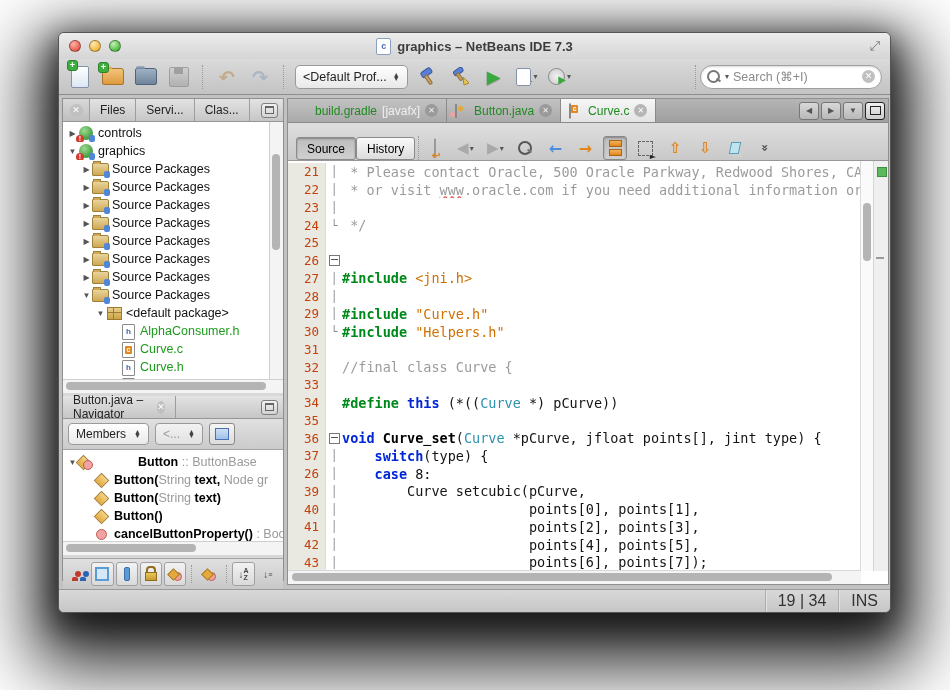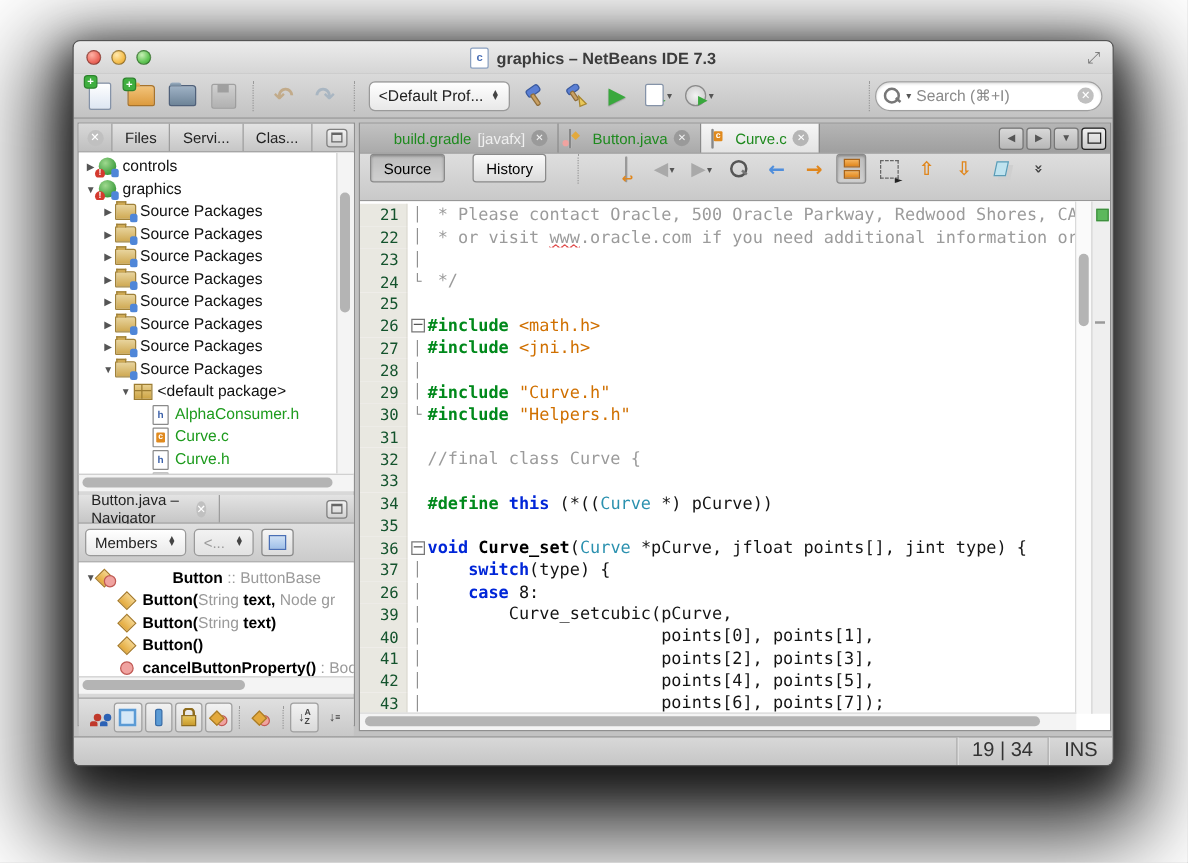--- a/index.html
+++ b/index.html
@@ -148,21 +148,21 @@
     font-size:7px;line-height:8px;text-align:center;font-weight:bold;border-radius:1px;}
   .etab-close{width:13px;height:13px;border-radius:50%;background:#9a9a9a;color:#f2f2f2;font-size:8px;line-height:13px;text-align:center;}
   .etab.active .etab-close{background:#b5b5b5;color:#fff;}
   .etab-btns{margin-left:auto;display:flex;align-items:center;gap:2px;padding-right:3px;}
   .sqbtn{width:18px;height:16px;border:1px solid #777;border-radius:3px;background:linear-gradient(#d8d8d8,#b8b8b8);
     font-size:8px;color:#555;display:flex;align-items:center;justify-content:center;}
   .sqbtn.maxi{border-color:#222;background:linear-gradient(#f0f0f0,#cccccc);}
   .sqbtn.maxi:before{content:"";width:9px;height:7px;border:1.5px solid #222;}
   
   .editor-toolbar{height:37px;background:linear-gradient(#dedede,#c9c9c9);border-bottom:1px solid #979797;
-    display:flex;align-items:flex-start;padding:0 8px;gap:22px;flex:none;}
+    display:flex;align-items:flex-end;padding:0 8px;gap:0;flex:none;}
   .srcbtn{height:21px;padding:0 10px;border:1px solid #8a8a8a;border-radius:3px;font-size:12px;display:flex;align-items:center;}
   .srcbtn.pressed{background:linear-gradient(#bdbdbd,#d0d0d0);box-shadow:inset 0 1px 2px rgba(0,0,0,.3);}
   .srcbtn.raised{background:linear-gradient(#fafafa,#dcdcdc);}
   .ebi{width:24px;height:24px;display:flex;align-items:center;justify-content:center;position:relative;font-family:"DejaVu Sans",sans-serif;}
   .e-doc{width:13px;height:16px;background:#fff;border:1px solid #999;border-radius:1px;position:relative;}
   .e-lastedit .e-doc:after{content:"↩";position:absolute;left:-4px;bottom:-4px;color:#e0861c;font-weight:bold;font-size:11px;}
   .e-back,.e-fwd{color:#a9a9a9;font-size:15px;}
   .e-prev{color:#4f8edc;font-size:16px;font-weight:bold;}
   .e-next{color:#e0861c;font-size:16px;font-weight:bold;}
   .e-hl{width:22px;height:22px;border:1px solid #8a8a8a;border-radius:3px;background:linear-gradient(#bdbdbd,#d0d0d0);
@@ -171,21 +171,21 @@
   .e-rect{width:13px;height:13px;border:1px dashed #666;position:relative;}
   .e-rect:after{content:"►";position:absolute;right:-4px;bottom:-6px;font-size:8px;color:#222;}
   .e-up,.e-down{color:#e0861c;font-size:15px;font-weight:bold;}
   .e-bkm:before{content:"";width:8px;height:10px;background:#bfe3ef;border:1px solid #5b9bb5;transform:skewX(-12deg);box-shadow:4px 3px 0 #cfcfcf;}
   .e-more{color:#444;font-size:12px;transform:rotate(90deg);font-weight:bold;}
   
   .editor-body{position:relative;flex:1;background:#fff;overflow:hidden;display:flex;flex-direction:column;}
   .code-scroll{flex:1;position:relative;overflow:hidden;}
   .code-lines{position:absolute;left:0;top:2px;right:27px;font-family:"DejaVu Sans Mono",monospace;font-size:13.5px;}
   .cl{height:17.75px;display:flex;white-space:pre;align-items:center;}
-  .ln{width:31px;padding-right:6px;text-align:right;background:#e9e8e1;color:#14532d;font-size:12.5px;flex:none;align-self:stretch;
+  .ln{width:31px;padding-right:6px;text-align:right;background:#e9e8e1;color:#c2410c;font-size:12.5px;flex:none;align-self:stretch;
     display:flex;align-items:center;justify-content:flex-end;border-right:1px solid #dddcd4;}
   .fd{width:16px;flex:none;color:#888;font-size:11px;text-align:center;align-self:stretch;display:flex;align-items:center;justify-content:center;}
   .foldbox{display:inline-block;width:9px;height:9px;border:1px solid #777;position:relative;background:#fff;}
   .foldbox:after{content:"";position:absolute;left:1px;right:1px;top:3px;height:1px;background:#555;}
   .cd{flex:1;overflow:hidden;color:#141414;}
   .cm{color:#9b9b9b;}
   .sq{text-decoration:underline;text-decoration-style:wavy;text-decoration-color:#e05050;}
   .pp{color:#00891b;font-weight:bold;}
   .st{color:#d07000;}
   .kw{color:#0026d8;font-weight:bold;}
@@ -583,21 +583,21 @@
             </span>
         </div>
         <div class="editor-body">
           <div class="code-scroll">
             <div class="code-lines" id="codeLines">
                 <div class="cl"><span class="ln">21</span><span class="fd">│</span><span class="cd"><span class="cm"> * Please contact Oracle, 500 Oracle Parkway, Redwood Shores, CA</span></span></div>
                 <div class="cl"><span class="ln">22</span><span class="fd">│</span><span class="cd"><span class="cm"> * or visit </span><span class="cm sq">www</span><span class="cm">.oracle.com if you need additional information or</span></span></div>
                 <div class="cl"><span class="ln">23</span><span class="fd">│</span></div>
                 <div class="cl"><span class="ln">24</span><span class="fd">└</span><span class="cd"><span class="cm"> */</span></span></div>
                 <div class="cl"><span class="ln">25</span><span class="fd"></span><span class="cd"></span></div>
-                <div class="cl"><span class="ln">26</span><span class="fd"><span class="foldbox"></span></span><span class="cd"><span class="pp">#include </span><span class="st">&lt;math.h&gt;</span></span></div>
+                <div class="cl"><span class="ln">26</span><span class="fd"><span class="foldbox"></span></span></div>
                 <div class="cl"><span class="ln">27</span><span class="fd">│</span><span class="cd"><span class="pp">#include </span><span class="st">&lt;jni.h&gt;</span></span></div>
                 <div class="cl"><span class="ln">28</span><span class="fd">│</span><span class="cd"></span></div>
                 <div class="cl"><span class="ln">29</span><span class="fd">│</span><span class="cd"><span class="pp">#include </span><span class="st">"Curve.h"</span></span></div>
                 <div class="cl"><span class="ln">30</span><span class="fd">└</span><span class="cd"><span class="pp">#include </span><span class="st">"Helpers.h"</span></span></div>
                 <div class="cl"><span class="ln">31</span><span class="fd"></span><span class="cd"></span></div>
                 <div class="cl"><span class="ln">32</span><span class="fd"></span><span class="cd"><span class="cm">//final class Curve {</span></span></div>
                 <div class="cl"><span class="ln">33</span><span class="fd"></span><span class="cd"></span></div>
                 <div class="cl"><span class="ln">34</span><span class="fd"></span><span class="cd"><span class="pp">#define </span><span class="kw">this</span><span> (*((</span><span class="ty">Curve</span><span> *) pCurve))</span></span></div>
                 <div class="cl"><span class="ln">35</span><span class="fd"></span><span class="cd"></span></div>
                 <div class="cl"><span class="ln">36</span><span class="fd"><span class="foldbox"></span></span><span class="cd"><span class="kw">void</span><span> </span><span class="fn">Curve_set</span><span>(</span><span class="ty">Curve</span><span> *pCurve, jfloat points[], jint type) {</span></span></div>

